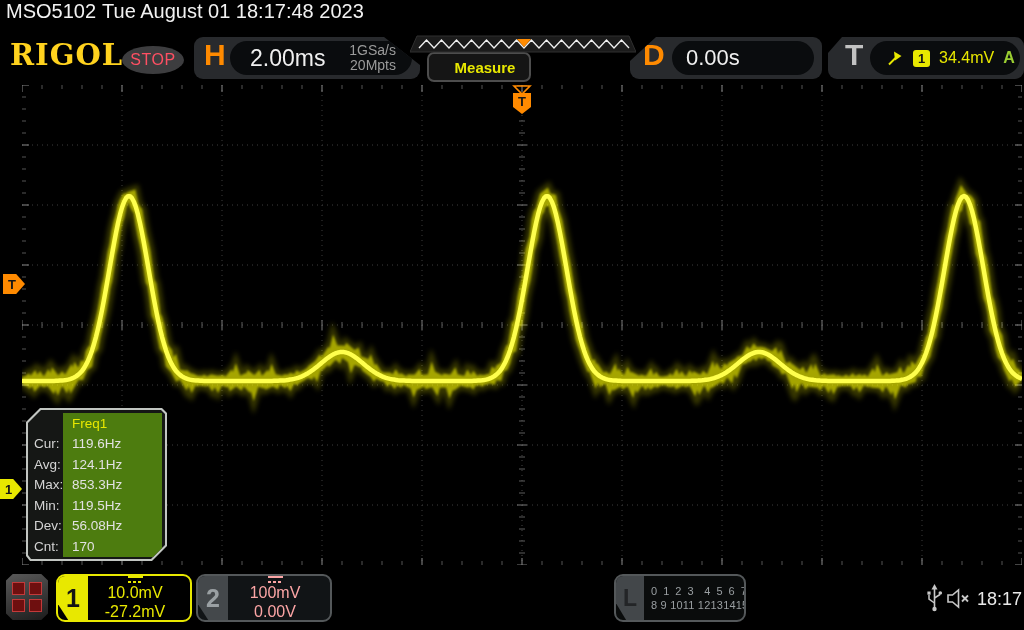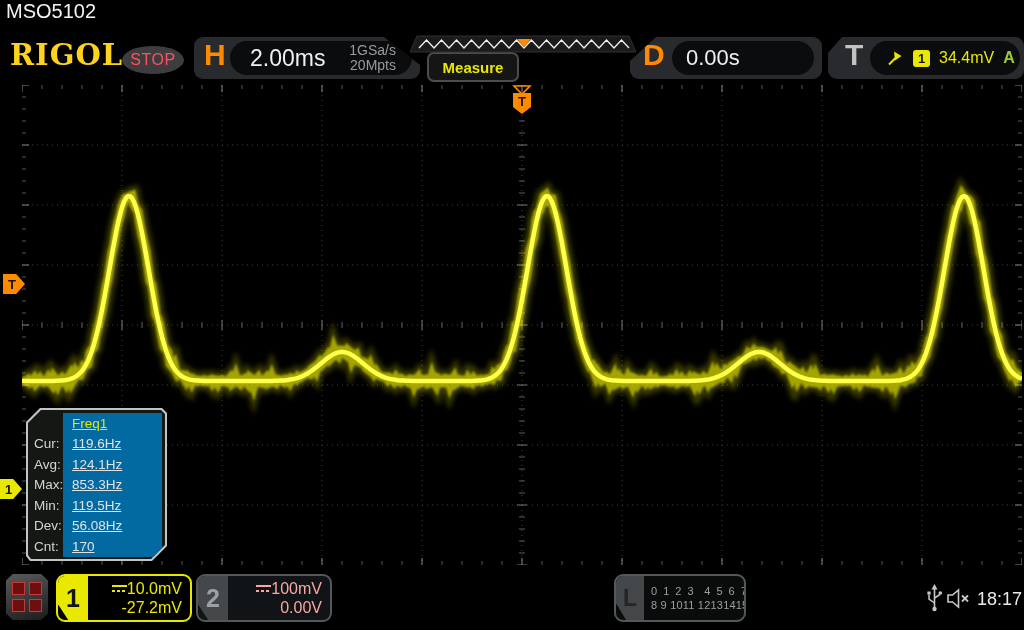--- a/index.html
+++ b/index.html
@@ -32,21 +32,21 @@
   #t-pill{left:42px;right:4px;}
   .timebase{color:#f0f0f0;font-size:23px;margin-left:20px;}
   .rate{margin-left:auto;margin-right:16px;text-align:right;color:#9b9b9b;font-size:14px;line-height:15px;}
   .delay-val{color:#f0f0f0;font-size:22px;margin-left:14px;}
   .src-badge{width:17px;height:17px;background:#e8e800;border-radius:3px;color:#141414;
         font-weight:bold;font-size:13px;display:flex;align-items:center;justify-content:center;}
   .trig-level{color:#e8e800;font-size:16px;}
   .trig-mode{color:#9acd32;font-size:16px;font-weight:bold;}
   .btn{position:absolute;top:22px;height:26px;background:#151515;border:2px solid #4d4d4d;
        border-radius:7px;display:flex;align-items:center;justify-content:center;
-       font-weight:bold;font-size:15px;}
+       font-weight:bold;font-size:15px;padding-left:12px;}
   #measure-btn{left:427px;width:88px;color:#e8e800;}
   #stoprun-btn{left:531px;width:90px;color:#e00000;border-color:#5a3131;}
   #preview-strip{position:absolute;left:410px;top:5px;}
 
   
   #screen{position:absolute;left:22px;top:85px;width:1000px;height:480px;}
 
   
   .edge-marker{position:absolute;height:20px;width:22px;display:flex;align-items:center;
         color:#161616;font-weight:bold;font-size:13px;padding-left:5px;box-sizing:border-box;
@@ -55,22 +55,22 @@
   #ch1-marker{left:0px;top:479px;background:#e8e800;}
 
   
   #meas-wrap{position:absolute;left:26px;top:408px;width:141px;height:153px;background:#c2c6c2;
         clip-path:polygon(14px 0,136px 0,141px 5px,141px 138px,126px 153px,4px 153px,0 148px,0 14px);}
   #meas{position:absolute;left:2px;top:2px;right:2px;bottom:2px;background:rgba(8,10,8,.93);
         clip-path:polygon(13px 0,133px 0,137px 4px,137px 135px,123px 149px,3px 149px,0 145px,0 13px);}
   .meas-grid{position:absolute;left:3px;top:3px;display:grid;
         grid-template-columns:32px 99px;grid-auto-rows:20.5px;font-size:13.5px;align-items:center;}
   .meas-grid .lab{color:#d4d4d4;padding-left:3px;}
-  .meas-grid .val{background:#0369a1;color:#e2e2e2;padding-left:9px;height:100%;
-        display:flex;align-items:center;text-decoration:underline;}
+  .meas-grid .val{background:#4d7c0f;color:#e2e2e2;padding-left:9px;height:100%;
+        display:flex;align-items:center;}
   .meas-grid .title{color:#e8e800;}
 
   
   #menu-btn{position:absolute;left:6px;top:574px;width:42px;height:46px;
         background:linear-gradient(160deg,#5a5a5a,#1c1c1c);
         clip-path:polygon(16% 0,84% 0,100% 14%,100% 86%,84% 100%,16% 100%,0 86%,0 14%);
         display:grid;grid-template-columns:13px 13px;grid-template-rows:13px 13px;gap:4px;
         place-content:center;}
   #menu-btn i{background:#6e0f0f;border:1.5px solid #c23a3a;display:block;box-sizing:border-box;}
   .ch{position:absolute;top:574px;height:48px;border-radius:9px;display:flex;overflow:hidden;box-sizing:border-box;}
@@ -78,21 +78,21 @@
   #ch2{left:196px;width:136px;border:2px solid #54585a;background:#111416;}
   .ch .tab{width:30px;display:flex;align-items:center;justify-content:center;
         font-weight:bold;font-size:25px;flex:none;
         clip-path:polygon(0 0,100% 0,100% 100%,34% 100%,0 64%);}
   #ch1 .tab{background:#e8e800;color:#141414;}
   #ch2 .tab{background:#44484b;color:#9aa0a3;}
   .ch .vals{flex:1;display:flex;flex-direction:column;justify-content:center;
         padding-right:8px;text-align:right;font-size:16px;line-height:19px;}
   #ch1 .vals{color:#e8e800;}
   #ch2 .vals{color:#fca5a5;}
-  .vrow{display:flex;align-items:center;justify-content:flex-end;gap:0;}
+  .vrow{display:flex;align-items:center;justify-content:flex-end;gap:0;flex-direction:column;}
   .dc-icon{width:15px;display:inline-block;}
   .dc-icon .solid{display:block;height:2px;background:currentColor;}
   .dc-icon .dash{display:block;height:2px;margin-top:3px;
         background:repeating-linear-gradient(90deg,currentColor 0 3px,transparent 3px 5px);}
   #logic{position:absolute;left:614px;top:574px;width:132px;height:48px;background:#0a0c0c;
         border:2px solid #54585a;border-radius:9px;display:flex;overflow:hidden;box-sizing:border-box;}
   #logic .tab{width:28px;background:#43474a;color:#232527;font-size:23px;font-weight:bold;
         display:flex;align-items:center;justify-content:center;flex:none;
         clip-path:polygon(0 0,100% 0,100% 100%,36% 100%,0 62%);}
   #logic .digits{flex:1;display:flex;flex-direction:column;justify-content:center;
@@ -103,20 +103,21 @@
   #mute-icon{position:absolute;left:946px;top:588px;}
   #clock{position:absolute;left:977px;top:589px;color:#e8e8e8;font-size:18px;}
 </style>
 </head>
 <body>
 
 <div id="root">
 
   <div class="statusbar">
     <span>MSO5102</span>
+    <span>Tue August 01 18:17:48 2023</span>
   </div>
 
   <div class="header">
     <div class="logo">RIGOL</div>
     <div class="stop-badge">STOP</div>
 
     <div class="section" id="h-section">
       <span class="sec-label">H</span>
       <div class="pill" id="h-pill">
         <span class="timebase">2.00ms</span>

